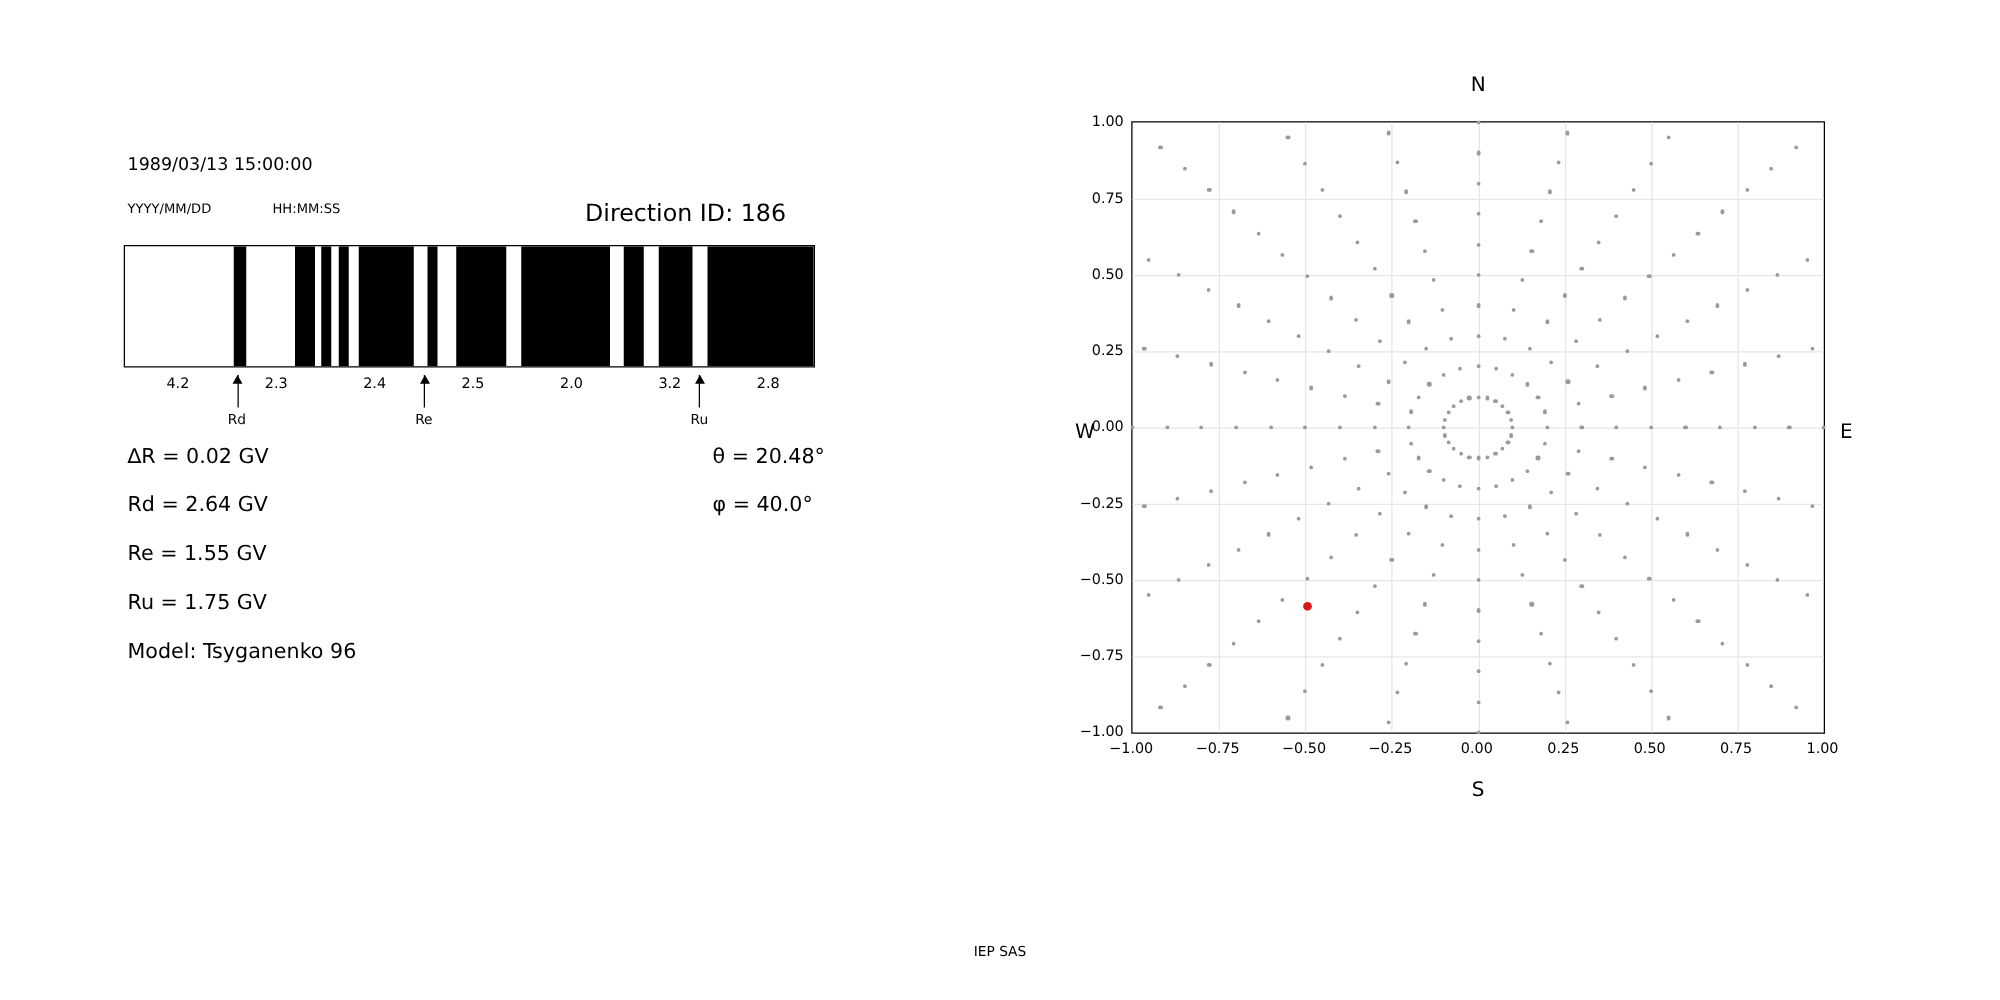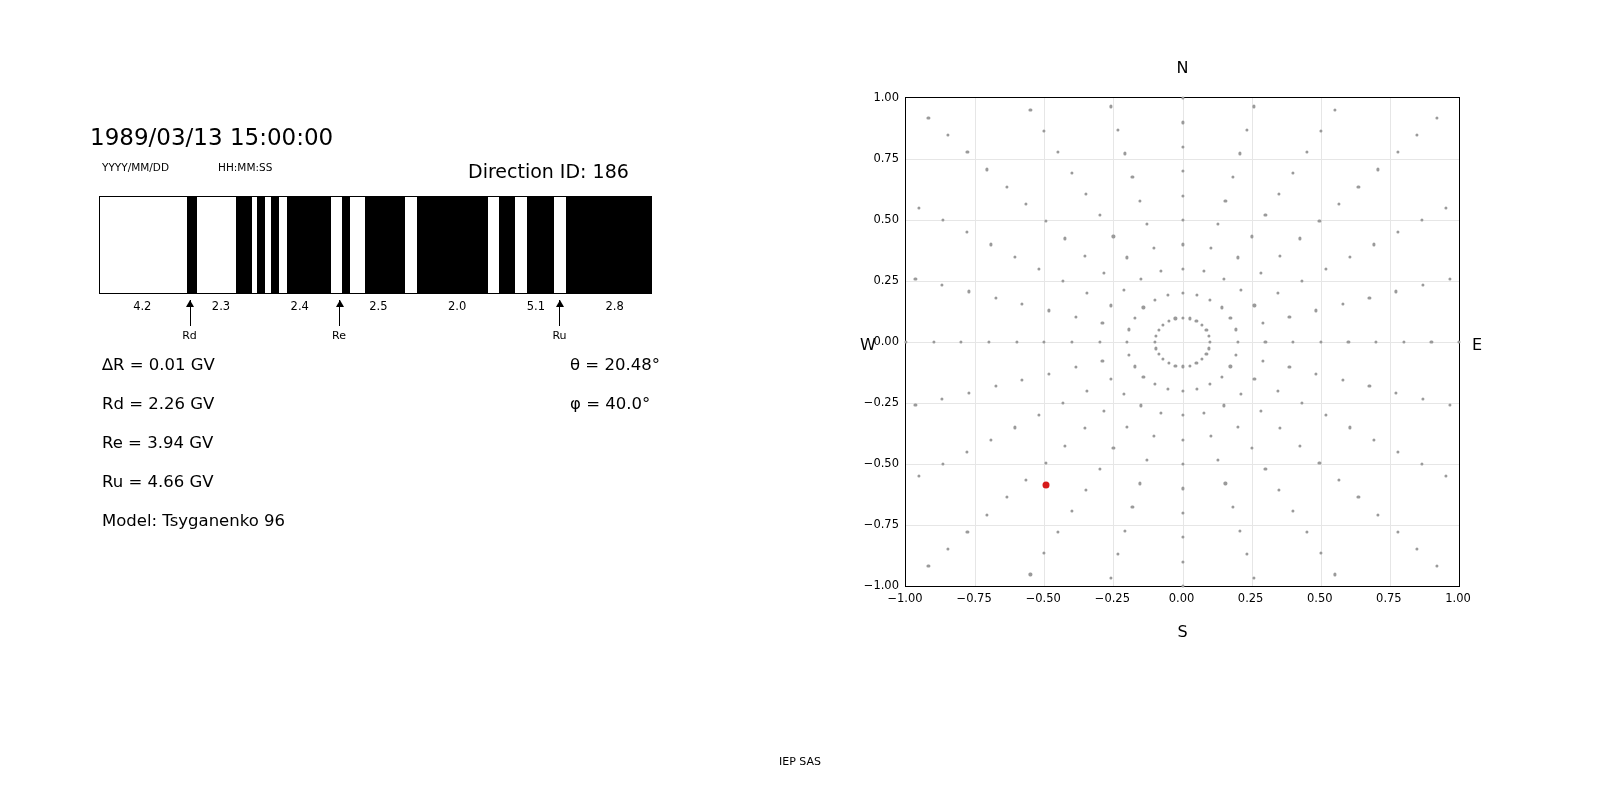--- a/index.html
+++ b/index.html
@@ -24,21 +24,21 @@
     width: 800px;
     height: 660px;
   }
 
   .txt {
     position: absolute;
     white-space: nowrap;
   }
 
   #geo-position { left: 102px; top: 84px; font-size: 17px; }
-  #datetime     { left: 90px; top: 124px; font-size: 23px; }
+  #datetime     { left: 102px; top: 124px; font-size: 14px; }
   #fmt-date     { left: 102px; top: 161px; font-size: 10.5px; }
   #fmt-time     { left: 218px; top: 161px; font-size: 10.5px; }
   #direction-id { left: 468px; top: 160px; font-size: 19px; }
 
   
   #penumbra-wrap {
     position: absolute;
     left: 99px;
     top: 196px;
     width: 553px;
@@ -226,34 +226,34 @@
       <div class="pen-band" style="left: 427.419px; width: 26.7629px;"></div>
       <div class="pen-band" style="left: 465.989px; width: 85.0114px;"></div>
     </div>
 
   <div id="pen-axis">
       <div class="tick-label" style="left: 43.2929px;">4.2</div>
       <div class="tick-label" style="left: 122.007px;">2.3</div>
       <div class="tick-label" style="left: 200.721px;">2.4</div>
       <div class="tick-label" style="left: 279.436px;">2.5</div>
       <div class="tick-label" style="left: 358.15px;">2.0</div>
-      <div class="tick-label" style="left: 436.864px;">5.1</div>
+      <div class="tick-label" style="left: 436.864px;">3.2</div>
       <div class="tick-label" style="left: 515.579px;">2.8</div>
       <div class="marker" style="left: 90.5214px;"></div>
       <div class="marker-label" style="left: 90.5214px;">Rd</div>
       <div class="marker" style="left: 240.079px;"></div>
       <div class="marker-label" style="left: 240.079px;">Re</div>
       <div class="marker" style="left: 460.479px;"></div>
       <div class="marker-label" style="left: 460.479px;">Ru</div>
     </div>
 
-  <div class="stat-left" id="stat-dr">∆R = 0.01 GV</div>
-  <div class="stat-left" id="stat-rd">Rd = 2.26 GV</div>
-  <div class="stat-left" id="stat-re">Re = 3.94 GV</div>
-  <div class="stat-left" id="stat-ru">Ru = 4.66 GV</div>
+  <div class="stat-left" id="stat-dr">∆R = 0.02 GV</div>
+  <div class="stat-left" id="stat-rd">Rd = 2.64 GV</div>
+  <div class="stat-left" id="stat-re">Re = 1.55 GV</div>
+  <div class="stat-left" id="stat-ru">Ru = 1.75 GV</div>
   <div class="stat-left" id="stat-model">Model: Tsyganenko 96</div>
   <div class="stat-right" id="stat-theta">θ = 20.48°</div>
   <div class="stat-right" id="stat-phi">φ = 40.0°</div>
 </div>
 
 <div id="right-panel">
   <div id="polar-box">
       <div class="gridline-v" style="left: 69.125px;"></div>
       <div class="gridline-v" style="left: 138.25px;"></div>
       <div class="gridline-v" style="left: 207.375px;"></div>

